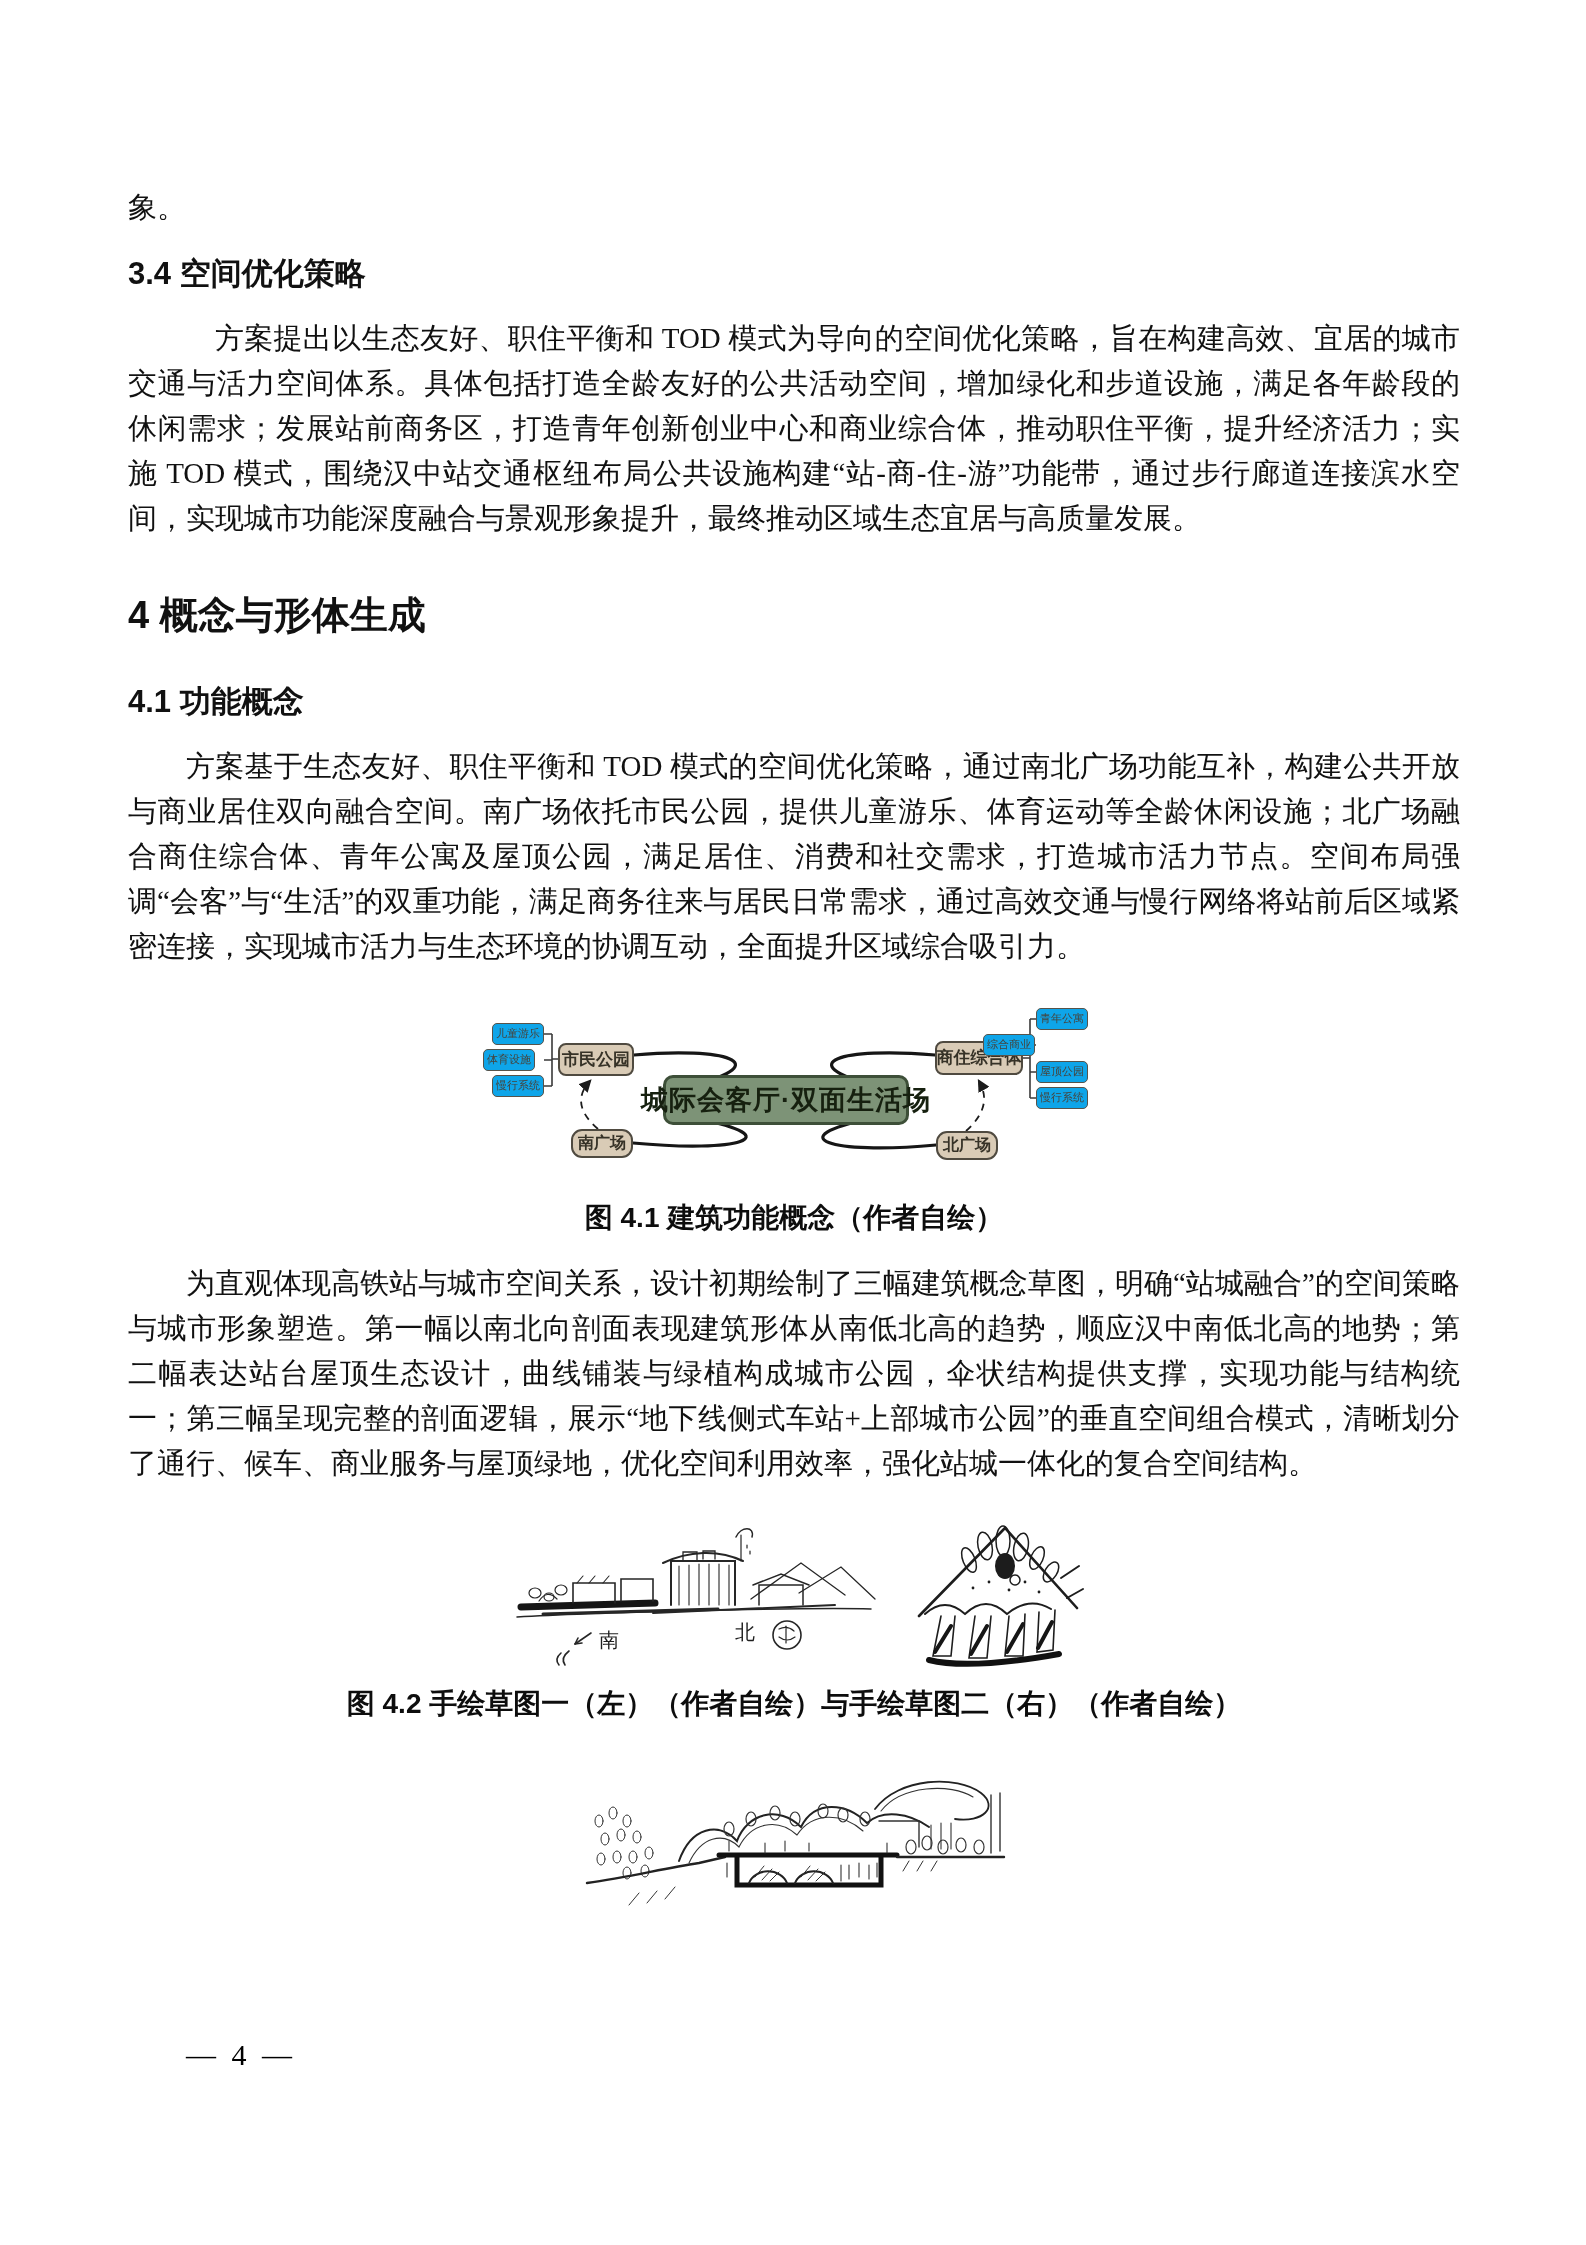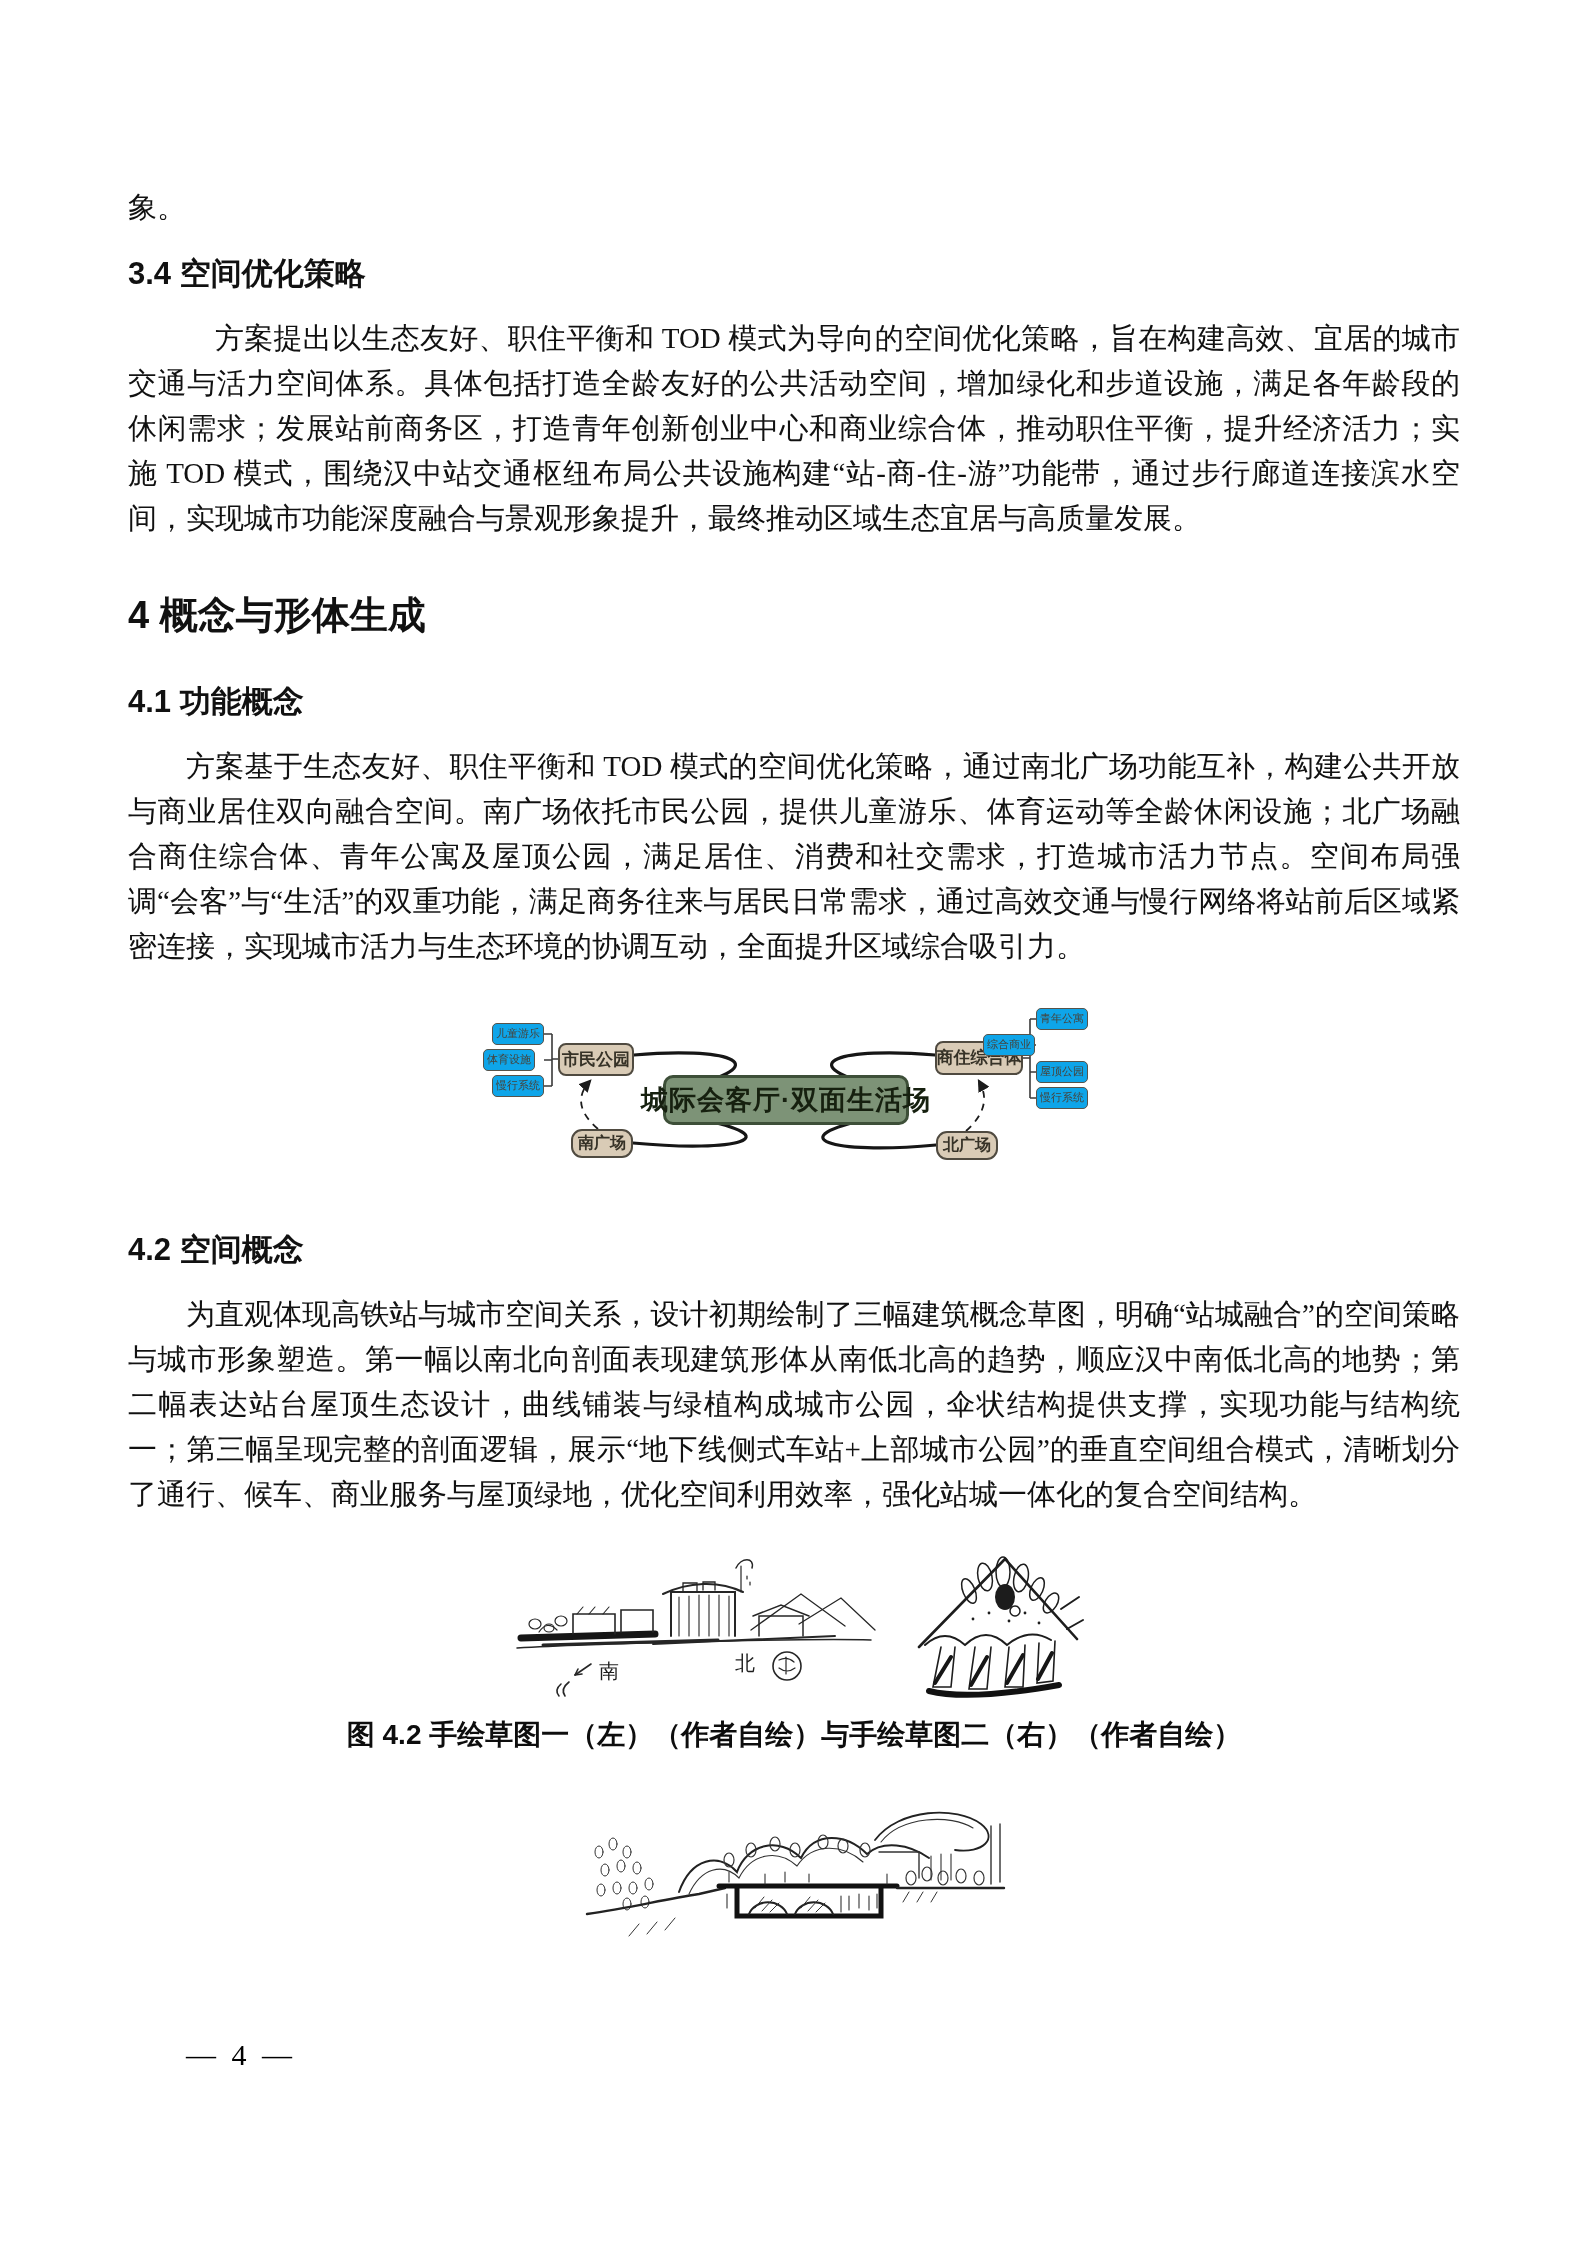--- a/index.html
+++ b/index.html
@@ -106,22 +106,22 @@
 
       <div class="node hub" style="left: 807px; top: 38px; width: 88px; height: 34px; background: rgb(217, 203, 182); border-color: rgb(79, 74, 64);">商住综合体</div>
 
       <div class="node leaf" style="left:908px;top:5px;">青年公寓</div>
       <div class="node leaf" style="left:855px;top:31px;">综合商业</div>
       <div class="node leaf" style="left:908px;top:58px;">屋顶公园</div>
       <div class="node leaf" style="left:908px;top:84px;">慢行系统</div>
 
       <div class="node square" style="left: 808px; top: 128px; width: 62px; height: 29px; background: rgb(217, 203, 182); border-color: rgb(79, 74, 64);">北广场</div>
     </div>
-
-    <div class="h-sub" style="margin-top:58px;">4.2 空间概念</div>
+    <div class="caption cap41">图 4.1 建筑功能概念（作者自绘）</div>
+
     <div class="para">为直观体现高铁站与城市空间关系，设计初期绘制了三幅建筑概念草图，明确“站城融合”的空间策略与城市形象塑造。第一幅以南北向剖面表现建筑形体从南低北高的趋势，顺应汉中南低北高的地势；第二幅表达站台屋顶生态设计，曲线铺装与绿植构成城市公园，伞状结构提供支撑，实现功能与结构统一；第三幅呈现完整的剖面逻辑，展示“地下线侧式车站+上部城市公园”的垂直空间组合模式，清晰划分了通行、候车、商业服务与屋顶绿地，优化空间利用效率，强化站城一体化的复合空间结构。</div>
 
     <div class="fig42">
       <svg class="sk" width="380" height="150" viewBox="0 0 380 150">
         <g stroke="#262626" fill="none" stroke-linecap="round">
 
           <path d="M14 96 C 80 92, 300 86, 368 88" stroke-width="1.5"></path>
           <path d="M18 86 L152 82" stroke-width="7" stroke="#161616"></path>
           <path d="M40 93 L215 88" stroke-width="3"></path>
           <path d="M150 92 L332 84" stroke-width="2"></path>

